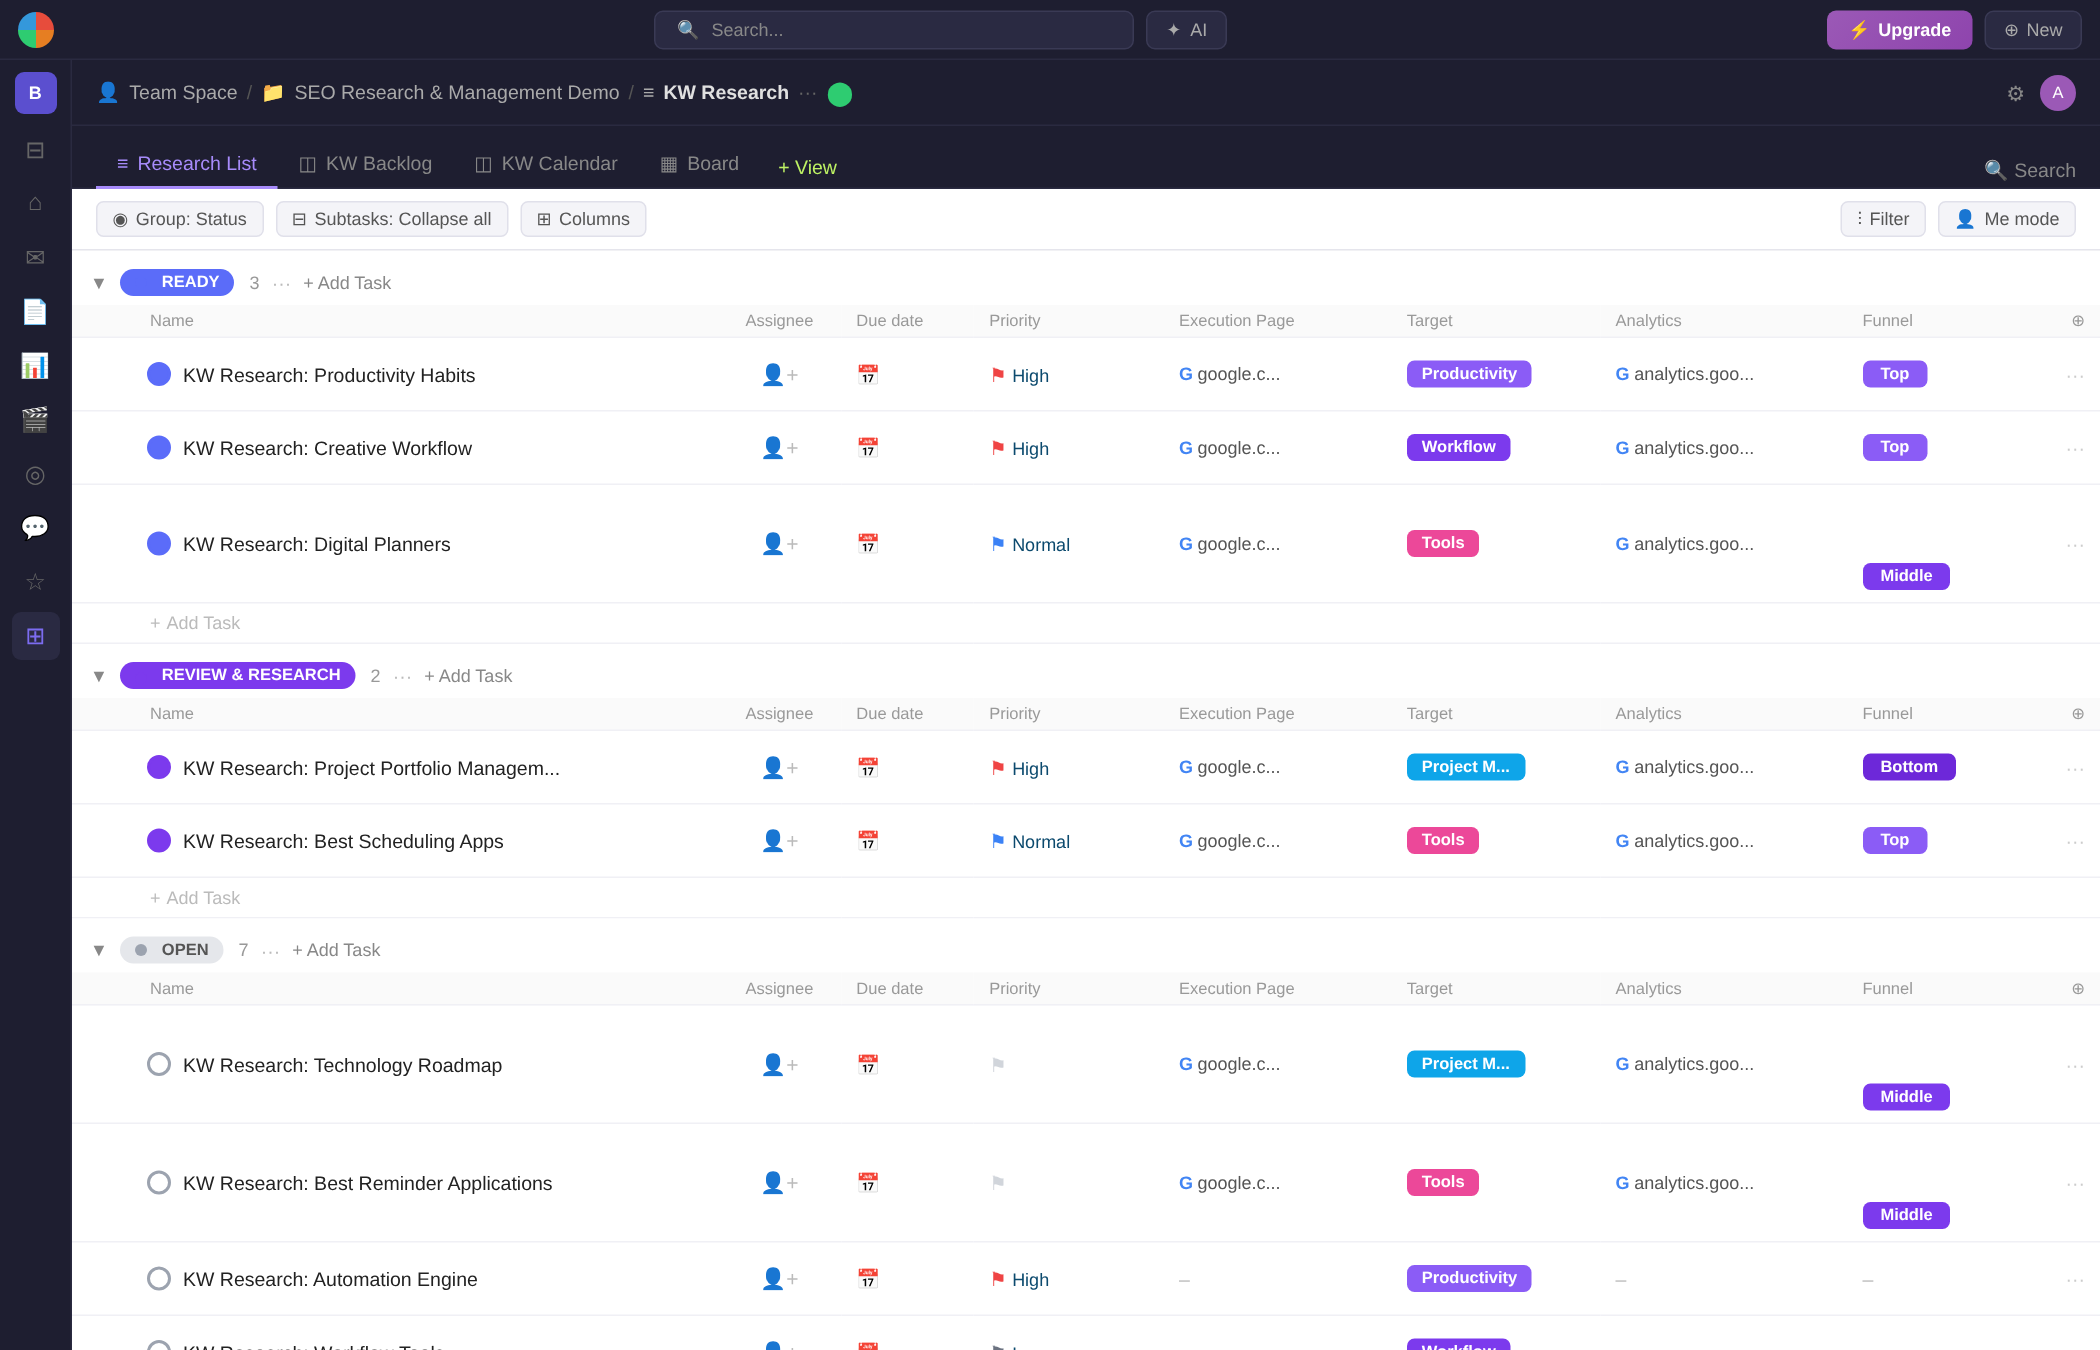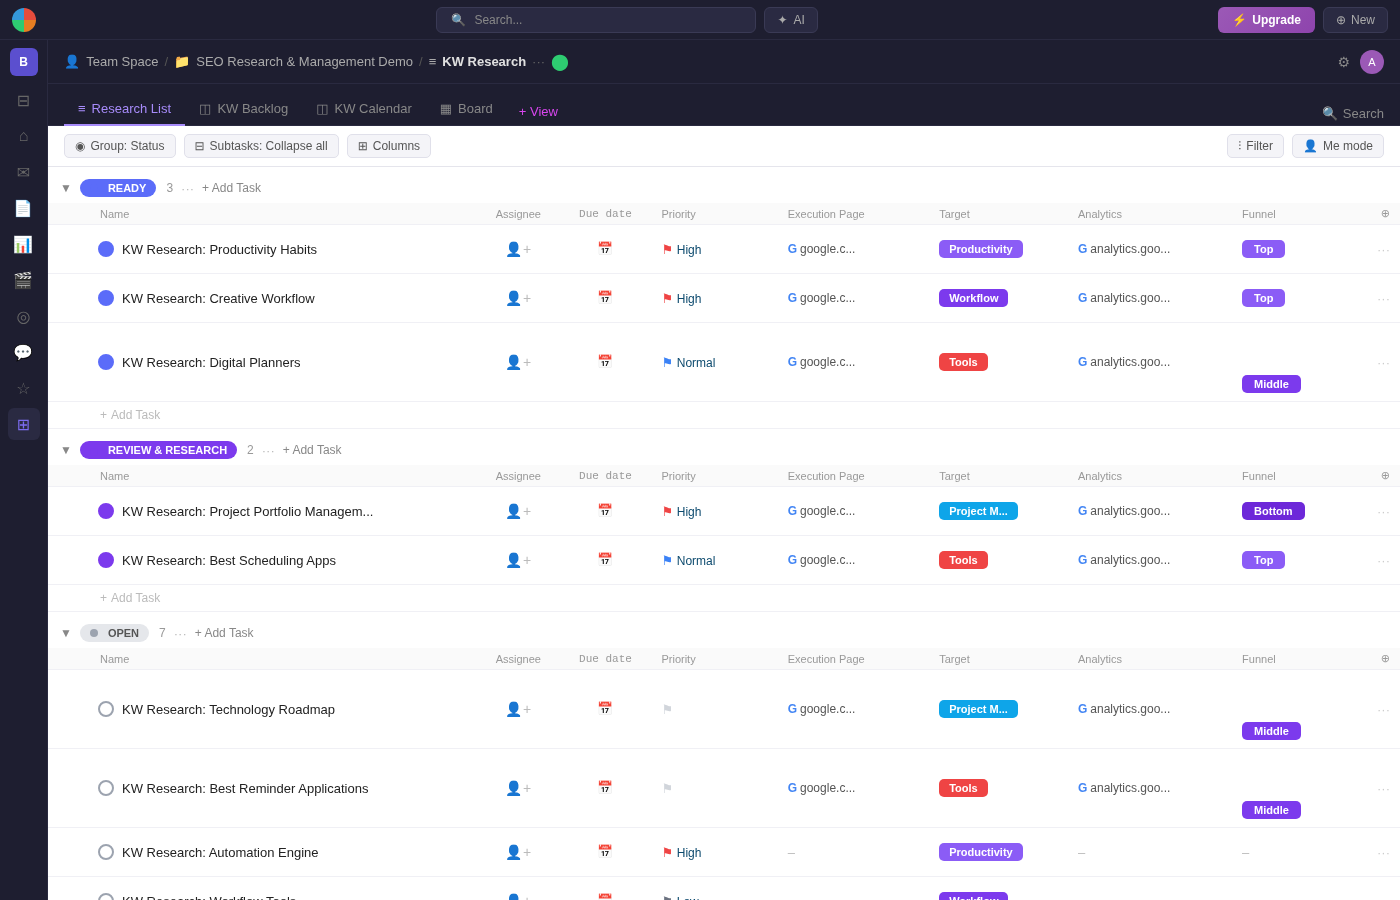--- a/index.html
+++ b/index.html
@@ -140,21 +140,21 @@
       display: flex;
       align-items: center;
       gap: 6px;
       border-bottom: 2px solid transparent;
       margin-bottom: -1px;
     }
     .tab.active { color: #a78bfa; border-bottom: 2px solid #a78bfa; }
     .tab-icon { font-size: 13px; }
     .add-view-btn {
       padding: 6px 12px;
-      color: #d946ef;
+      color: #bef264;
       cursor: pointer;
       font-size: 13px;
       display: flex;
       align-items: center;
       gap: 4px;
     }
     .tabs-right { display: flex; align-items: center; gap: 8px; padding-bottom: 4px; }
     .search-tab-btn {
       color: #888; cursor: pointer; font-size: 13px;
       display: flex; align-items: center; gap: 4px;
@@ -272,21 +272,21 @@
       border-radius: 5px;
       padding: 3px 10px;
       font-size: 11px;
       font-weight: 600;
       color: white;
       display: inline-block;
       white-space: nowrap;
     }
     .target-productivity { background: #8b5cf6; }
     .target-workflow { background: #7c3aed; }
-    .target-tools { background: #ef4444; }
+    .target-tools { background: #ec4899; }
     .target-project { background: #0ea5e9; }
     .funnel-badge {
       border-radius: 5px;
       padding: 3px 12px;
       font-size: 11px;
       font-weight: 600;
       color: white;
       display: inline-block;
     }
     .funnel-top { background: #8b5cf6; }
@@ -301,21 +301,21 @@
     
     #scroll-area::-webkit-scrollbar { width: 6px; }
     #scroll-area::-webkit-scrollbar-thumb { background: #d0d0e0; border-radius: 3px; }
 
     .circle-dot { width: 8px; height: 8px; border-radius: 50%; display: inline-block; background: #5b6cf9; margin-right: 4px; }
     .circle-dot.review { background: #7c3aed; }
     .circle-dot.open { background: #9ca3af; }
 
     .td-name { width: 340px; margin-top: 24px; }
     .td-assignee { width: 60px; text-align: center; }
-    .td-due { width: 70px; text-align: center; font-family: Liberation Mono, monospace; }
+    .td-due { width: 70px; text-align: left; }
     .td-priority { width: 100px; }
     .td-exec { width: 120px; }
     .td-target { width: 110px; }
     .td-analytics { width: 130px; }
     .td-funnel { width: 100px; }
     .td-dots { width: 30px; text-align: right; }
   </style>
 </head>
 <body>
 

